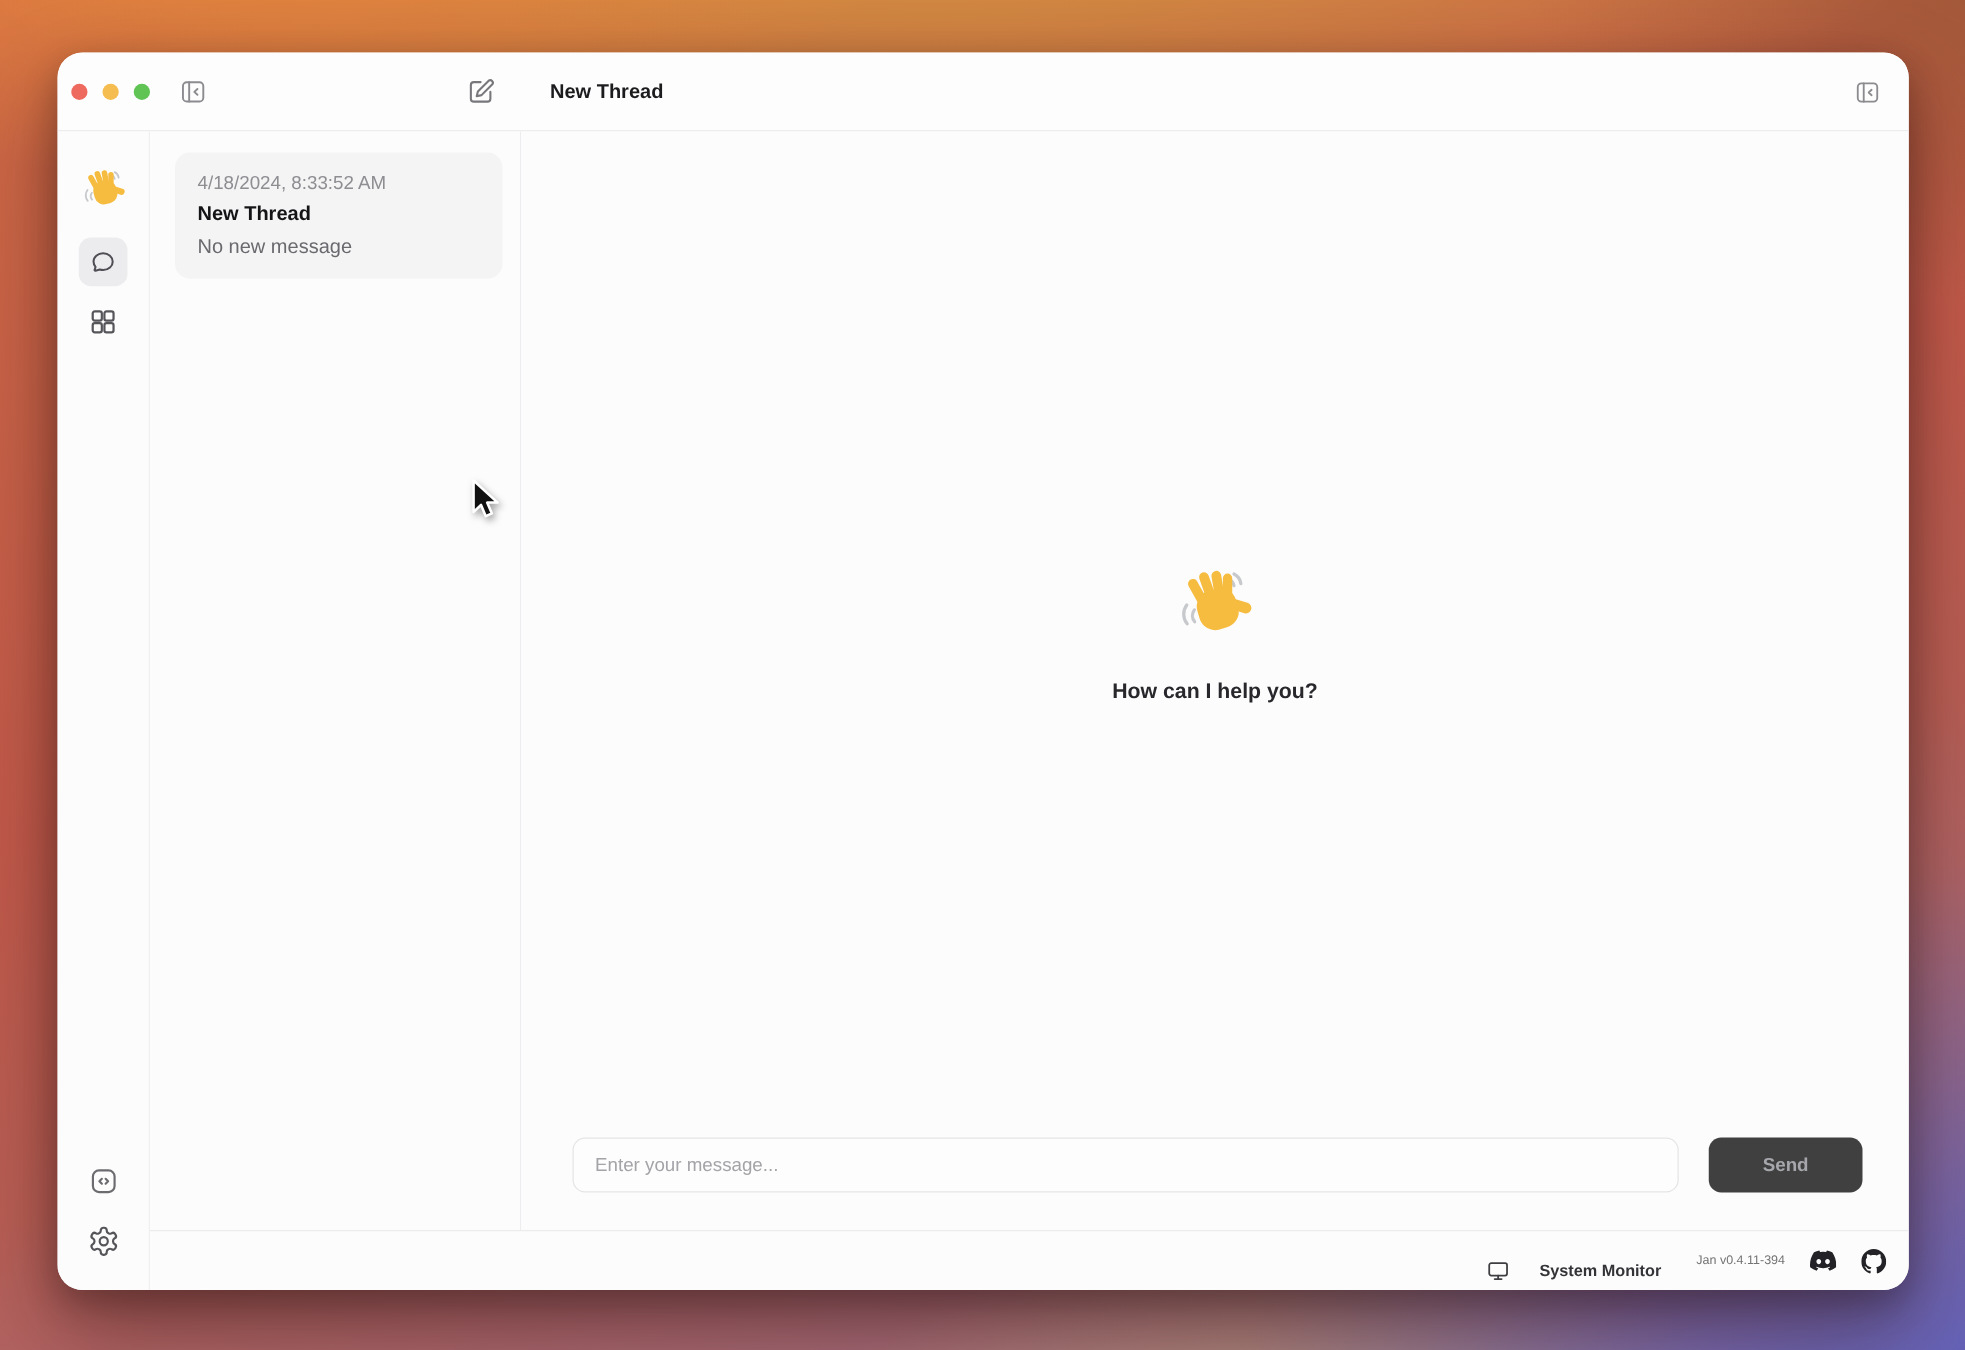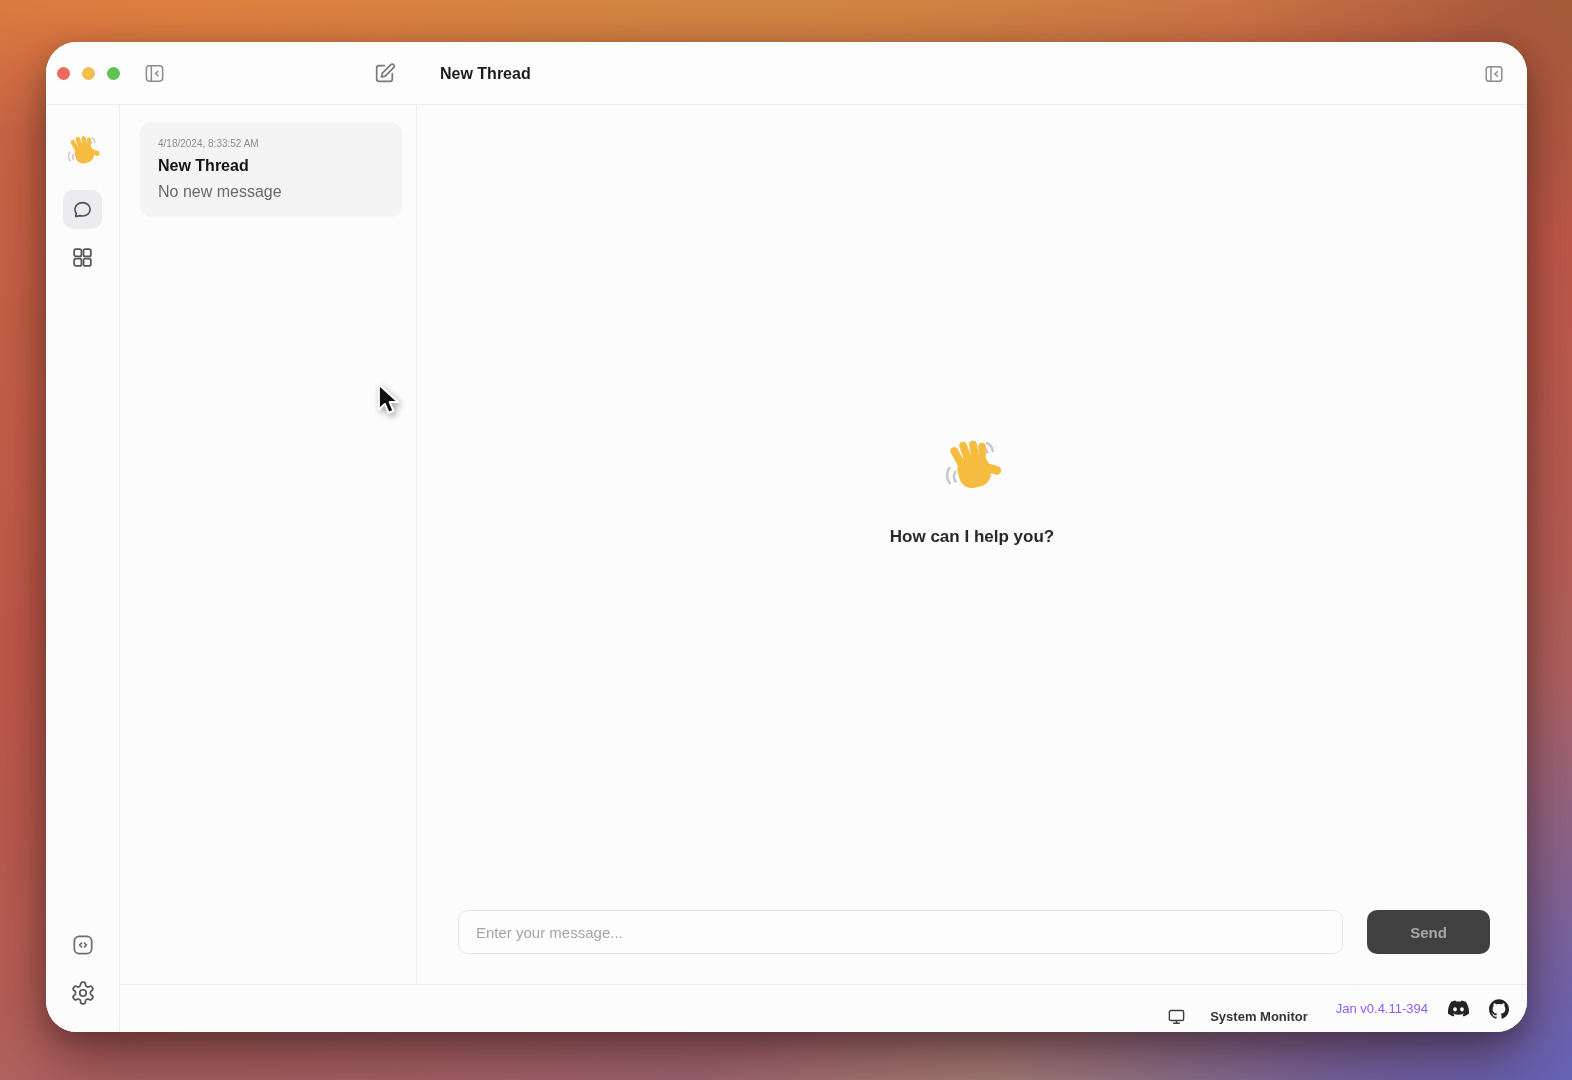--- a/index.html
+++ b/index.html
@@ -10,21 +10,21 @@
       radial-gradient(1000px 420px at 12% -8%, #e8893c 0%, rgba(232,137,60,0) 55%),
       radial-gradient(1400px 520px at 48% -12%, #d6a13e 0%, rgba(214,161,62,0) 60%),
       radial-gradient(900px 620px at 108% -8%, #8f5530 0%, rgba(143,85,48,0) 55%),
       radial-gradient(1150px 780px at 108% 108%, #5a60c0 0%, rgba(90,96,192,0) 62%),
       radial-gradient(760px 420px at 66% 112%, rgba(196,168,110,.85) 0%, rgba(196,168,110,0) 55%),
       linear-gradient(165deg, #cf6a45 0%, #c25a4b 45%, #b95f55 65%, #a56a77 85%, #8a6da0 100%);
     position:relative;
   }
   .window {
     position:absolute; left:46px; top:42px; width:1481px; height:990px;
-    background:#fcfcfc; border-radius:31px;
+    background:#fcfcfc; border-radius:20px;
     box-shadow:0 30px 70px rgba(45,15,15,.45), 0 10px 26px rgba(0,0,0,.25);
     overflow:hidden;
   }
   
   .titlebar { position:absolute; left:0; top:0; right:0; height:63px;
     background:#fdfdfd; border-bottom:1px solid #ededef; z-index:3; }
   .traffic { position:absolute; left:11px; top:0; height:63px; display:flex; align-items:center; gap:12px; }
   .dot { width:13px; height:13px; border-radius:50%; display:inline-block; cursor:default; }
   .dot.red   { background:#ee6a5e; }
   .dot.yellow{ background:#f5bd4f; }
@@ -43,45 +43,45 @@
   .rb-btn { width:39px; height:39px; border:none; background:transparent; border-radius:10px;
     display:flex; align-items:center; justify-content:center; cursor:pointer; }
   .rb-btn.active { background:#ececee; }
   .rb-btn + .rb-btn { margin-top:9px; }
   .rb-spacer { flex:1; }
   
   .threads { position:absolute; left:74px; top:63px; width:297px; bottom:48px;
     background:#fcfcfc; border-right:1px solid #ededef; }
   .thread-card { position:absolute; left:20px; top:17px; width:262px;
     background:#f4f4f5; border-radius:12px; padding:16px 18px; cursor:pointer; }
-  .t-time  { font-size:10px;   color:#8d8d92; }
+  .t-time  { font-size:15px;   color:#8d8d92; }
   .t-title { font-size:16px;   color:#141417; font-weight:700; margin-top:8px; }
   .t-sub   { font-size:16px; color:#69696e; margin-top:8px; }
   
   .main { position:absolute; left:371px; top:63px; right:0; bottom:48px; background:#fcfcfc; }
-  .center-block { position:absolute; left:0; right:0; top:330px;
+  .center-block { position:absolute; left:0; right:0; top:346px;
     display:flex; flex-direction:column; align-items:center; }
   .hero-wave { width:66px; height:66px; }
   .greeting { margin-top:26px; font-size:17px; font-weight:600; color:#28282c; }
   .composer { position:absolute; left:41px; right:37px; bottom:30px; height:44px;
     display:flex; align-items:center; }
   .composer input { flex:1; height:44px; border:1px solid #e5e5e8; border-radius:10px;
     background:#fdfdfd; padding:0 17px; font-size:15px; color:#333; outline:none;
     font-family:"Liberation Sans", sans-serif; }
   .composer input::placeholder { color:#a3a3a8; }
   .send-btn { width:123px; height:44px; margin-left:24px; border:none; border-radius:10px;
     background:#404040; color:#a6a7ac; font-size:15px; font-weight:600; cursor:default;
     font-family:"Liberation Sans", sans-serif; }
   
   .footer { position:absolute; left:74px; right:0; bottom:0; height:48px;
     background:#fcfcfc; border-top:1px solid #ececee;
     display:flex; align-items:center; justify-content:flex-end; padding-right:18px; }
   .sysmon { display:flex; align-items:center; gap:24px; background:none; border:none; cursor:pointer;margin-top:15px; }
   .sysmon span { font-size:13px; font-weight:700; color:#343438; font-family:"Liberation Sans", sans-serif; }
-  .version { margin-left:28px; font-size:13px; color:#8b5cf6; }
+  .version { margin-left:28px; font-size:10px; color:#737373; }
   .soc-link { margin-left:20px; display:flex; align-items:center; cursor:pointer; }
   
   .cursor { position:absolute; left:368px; top:379px; width:38px; height:38px; z-index:9;
     filter:drop-shadow(2px 3px 3px rgba(0,0,0,.35)); pointer-events:none; }
   svg { display:block; }
 </style>
 </head>
 <body>
 
 <svg width="0" height="0" style="position:absolute" aria-hidden="true">

